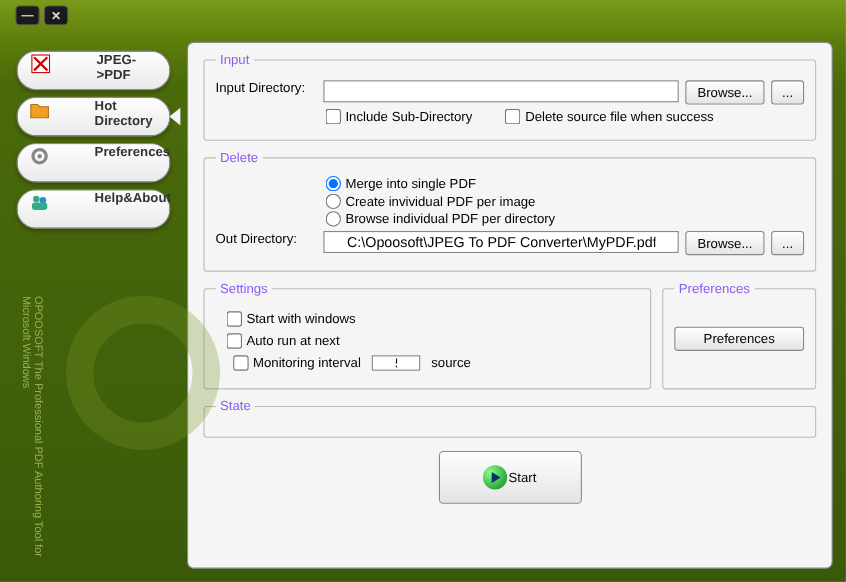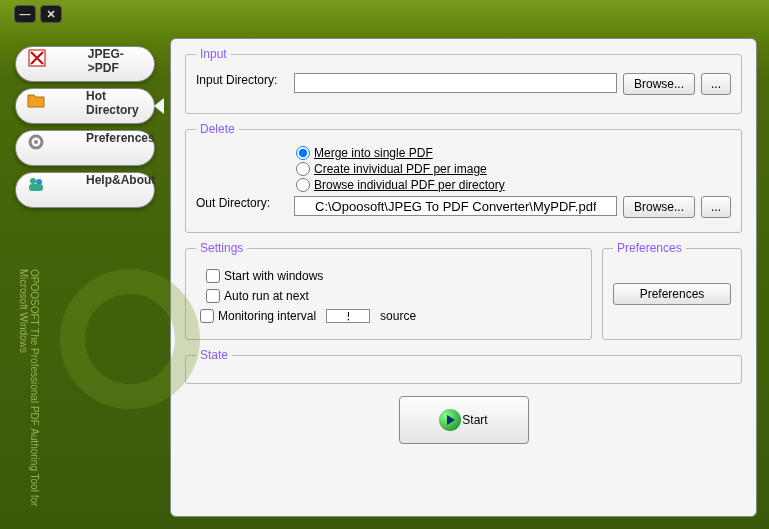--- a/index.html
+++ b/index.html
@@ -118,21 +118,21 @@
   border-radius: 3px;
   font-size: 12px;
   cursor: pointer;
   display: inline-flex; align-items: center; justify-content: center;
 }
 .btn.small { width: 30px; padding: 0; }
 .chk-row { margin: 4px 0 4px 100px; display: flex; gap: 30px; }
 .chk { display: flex; align-items: center; gap: 4px; }
 .chk input { width: 14px; height: 14px; }
 .radio-group { margin-left: 100px; }
-.radio-group .chk { margin: 2px 0; text-decoration: underline; }
+.radio-group .chk { margin: 2px 0; }
 .two-col { display: flex; gap: 10px; }
 .two-col fieldset:first-child { flex: 1; }
 .two-col fieldset:last-child { width: 140px; }
 .pref-btn { width: 100%; margin-top: 20px; }
 fieldset.settings .chk { margin: 6px 0 6px 10px; }
 fieldset.state { height: 36px; }
 .start-wrap { display: flex; justify-content: center; margin-top: 12px; }
 .start-btn {
   width: 130px; height: 48px;
   border: 1px solid #888;
@@ -211,20 +211,28 @@
 
     <fieldset>
       <legend>Input</legend>
       <div class="row">
         <label class="fld">Input Directory:</label>
         <input type="text" value="" style="">
         <button class="btn">Browse...</button>
         <button class="btn small">...</button>
       </div>
       <div class="chk-row">
+        <label class="chk">
+          <input type="checkbox" style="">
+          <span>Include Sub-Directory</span>
+        </label>
+        <label class="chk">
+          <input type="checkbox" style="">
+          <span>Delete source file when success</span>
+        </label>
       </div>
     </fieldset>
 
     <fieldset>
       <legend>Delete</legend>
       <div class="radio-group">
         <label class="chk">
           <input type="radio" name="out" checked="" style="">
           <span>Merge into single PDF</span>
         </label>
@@ -249,21 +257,21 @@
       <fieldset class="settings">
         <legend>Settings</legend>
         <label class="chk">
           <input type="checkbox" style="">
           <span>Start with windows</span>
         </label>
         <label class="chk">
           <input type="checkbox" style="">
           <span>Auto run at next</span>
         </label>
-        <div class="chk" style="margin-left:4px;">
+        <div class="chk" style="margin-left:16px;">
           <input type="checkbox" style="">
           <span>Monitoring interval</span>
           <input type="text" class="short" style="margin: 0px 6px;" value="5">
           <span>source</span>
         </div>
       </fieldset>
 
       <fieldset>
         <legend>Preferences</legend>
         <button class="btn pref-btn">Preferences</button>

